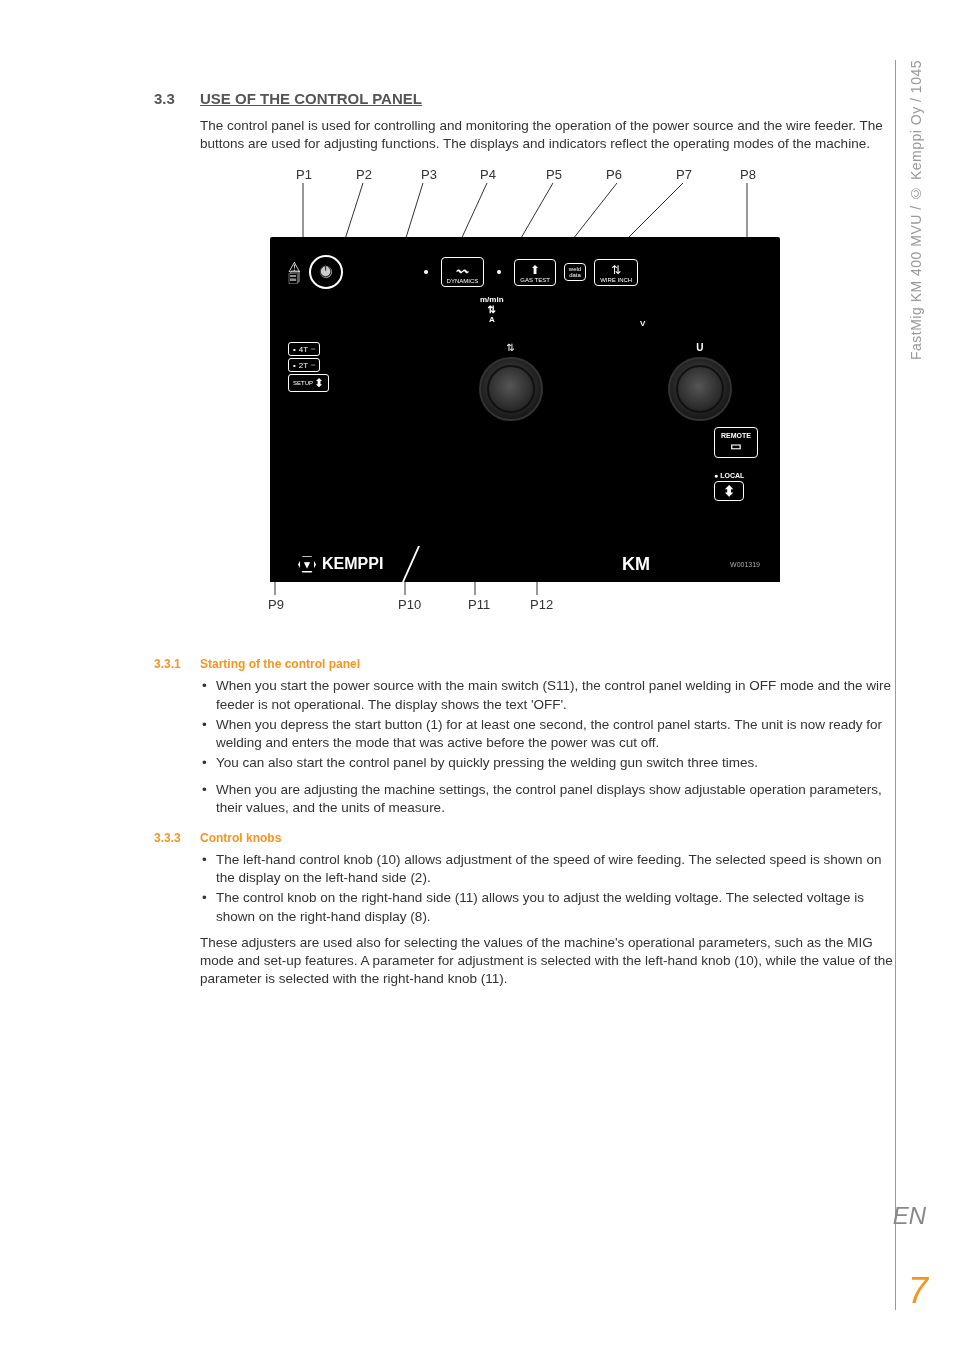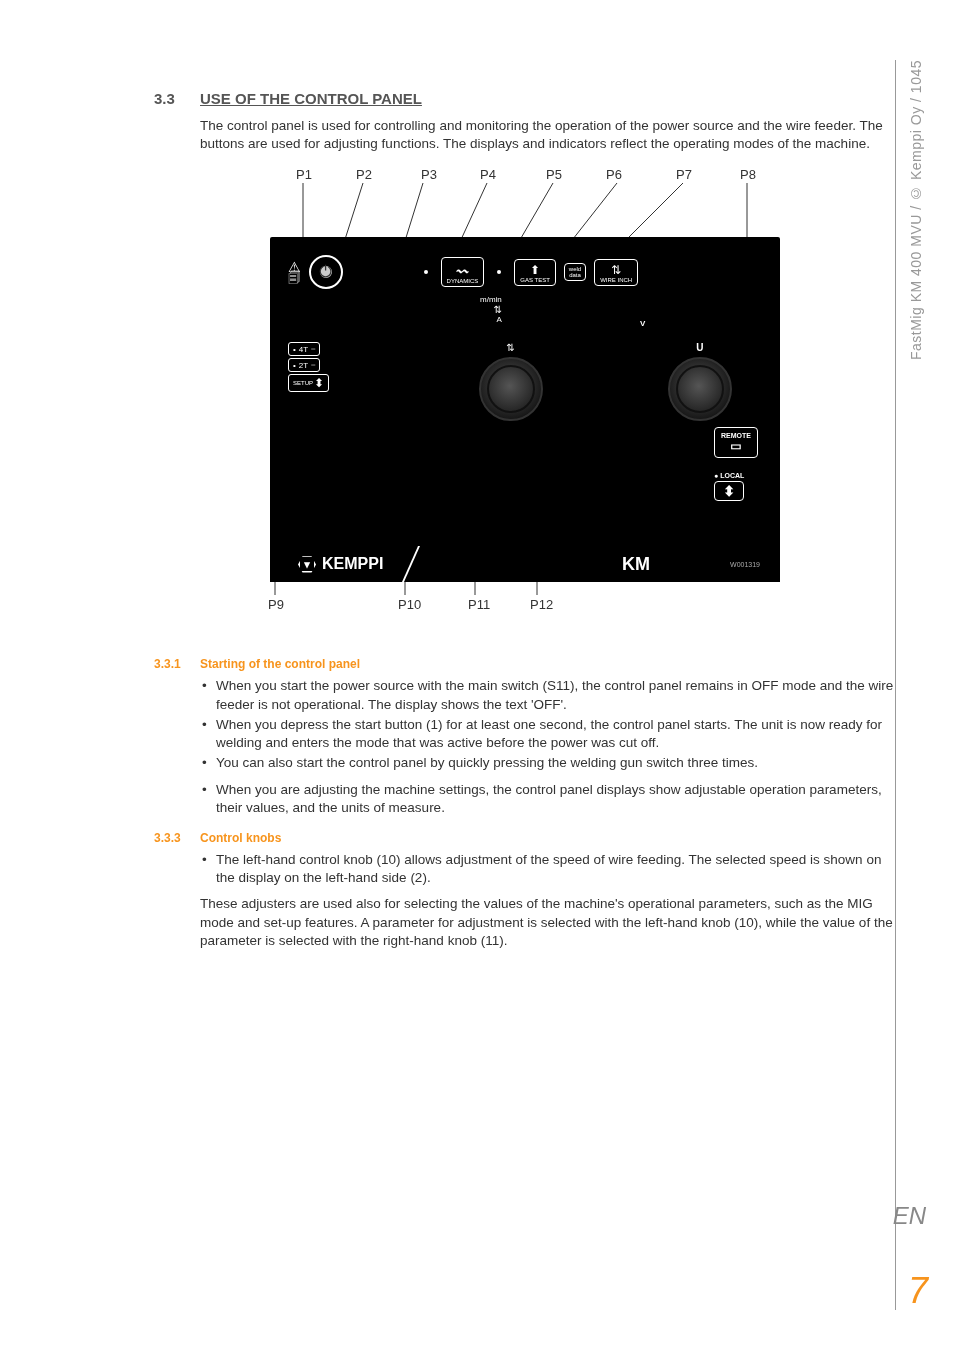--- a/index.html
+++ b/index.html
@@ -266,21 +266,21 @@
         <div class="box-btn" style="padding:2px 4px;">
           <span>weld</span>
           <span>data</span>
         </div>
         <div class="box-btn">
           <span class="isym">⇅</span>
           <span>WIRE INCH</span>
         </div>
       </div>
 
-      <div style="position:absolute; left:210px; top:58px; color:#fff; font-size:8px; font-weight:normal; text-align:right;">
+      <div style="position:absolute; left:210px; top:58px; color:#fff; font-size:8px; font-weight:bold; text-align:center;">
         <div>m/min</div>
         <div style="font-size:10px;">⇅</div>
         <div>A</div>
       </div>
       <div style="position:absolute; left:370px; top:82px; color:#fff; font-size:8px; font-weight:bold;">V</div>
 
       <div class="midrow">
         <div class="lcol">
           <div class="mode4t">• <span>4T</span> ⎯</div>
           <div class="mode4t">• <span>2T</span> ⎯</div>
@@ -325,31 +325,32 @@
       </div>
 
     </div>
   </div>
 
   <h3 class="subsec">
     <span class="num">3.3.1</span>
     <span>Starting of the control panel</span>
   </h3>
   <ul class="bul">
-    <li>When you start the power source with the main switch (S11), the control panel remains in OFF mode and the wire feeder is not operational. The display shows the text 'OFF'.</li>
+    <li>When you start the power source with the main switch (S11), the control panel welding in OFF mode and the wire feeder is not operational. The display shows the text 'OFF'.</li>
     <li>When you depress the start button (1) for at least one second, the control panel starts. The unit is now ready for welding and enters the mode that was active before the power was cut off.</li>
     <li>You can also start the control panel by quickly pressing the welding gun switch three times.</li>
   </ul>
 
   <ul class="bul">
     <li>When you are adjusting the machine settings, the control panel displays show adjustable operation parameters, their values, and the units of measure.</li>
   </ul>
 
   <h3 class="subsec">
     <span class="num">3.3.3</span>
     <span>Control knobs</span>
   </h3>
   <ul class="bul">
     <li>The left-hand control knob (10) allows adjustment of the speed of wire feeding. The selected speed is shown on the display on the left-hand side (2).</li>
+    <li>The control knob on the right-hand side (11) allows you to adjust the welding voltage. The selected voltage is shown on the right-hand display (8).</li>
   </ul>
   <p class="body">These adjusters are used also for selecting the values of the machine's operational parameters, such as the MIG mode and set-up features. A parameter for adjustment is selected with the left-hand knob (10), while the value of the parameter is selected with the right-hand knob (11).</p>
 
 </div>
 
 </body></html>

